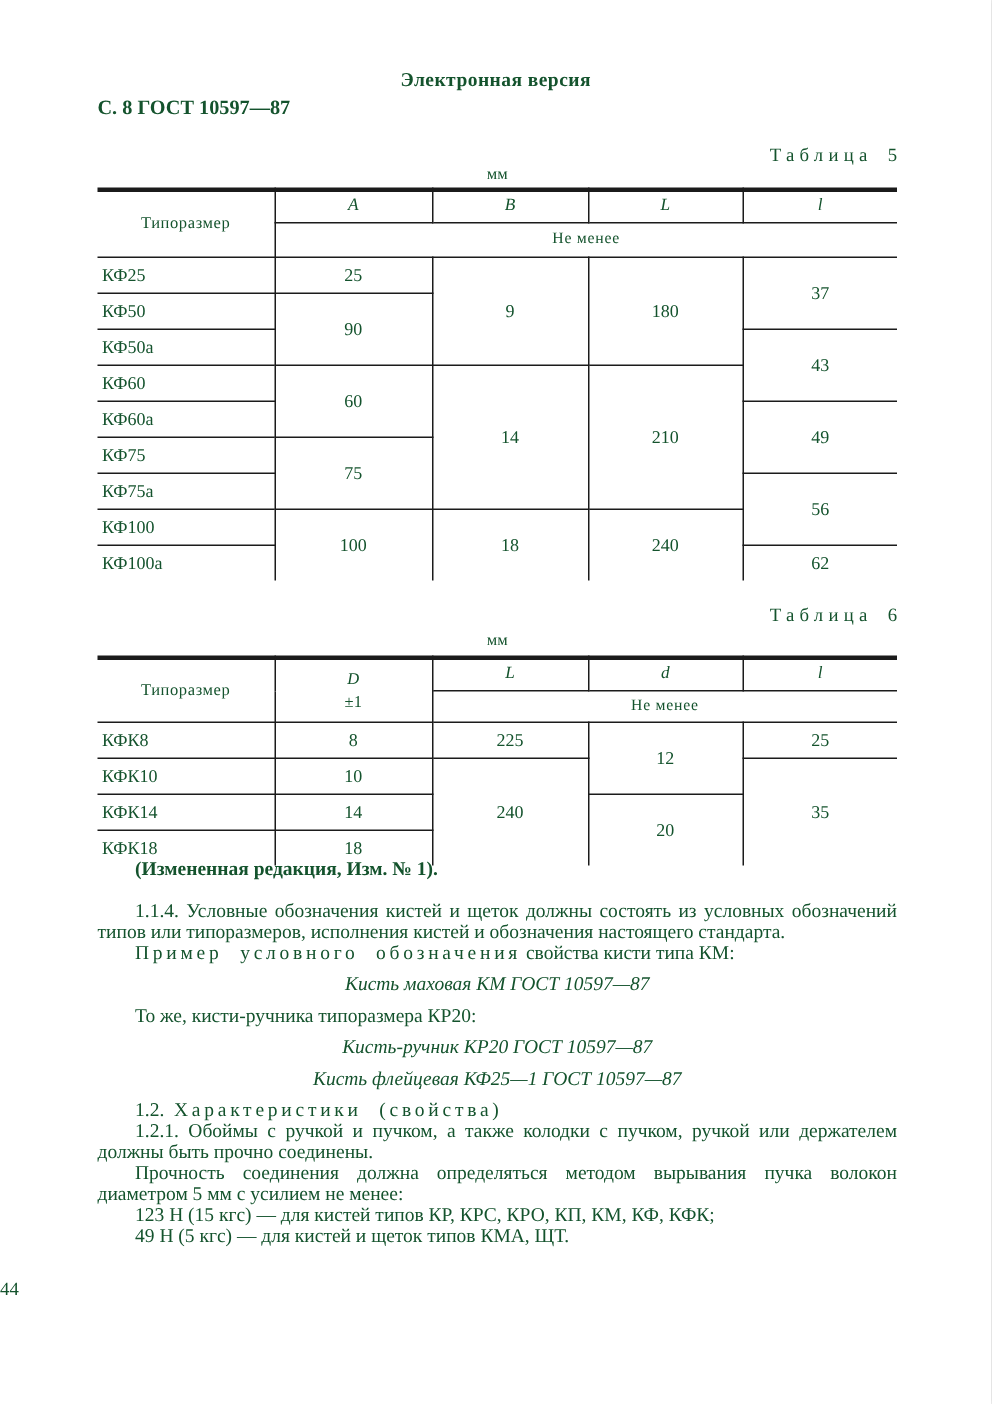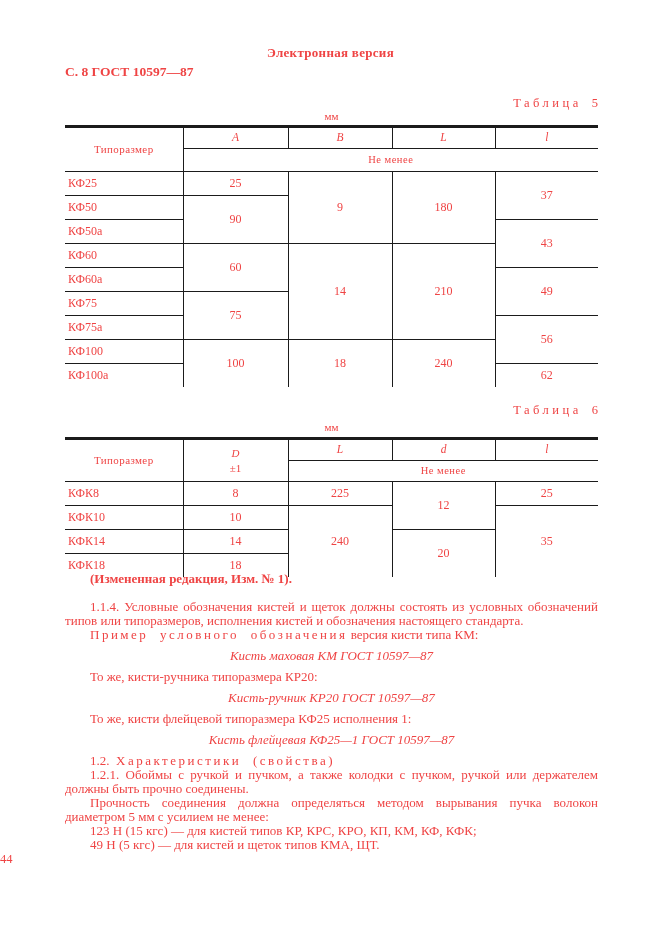--- a/index.html
+++ b/index.html
@@ -1,18 +1,18 @@
 <!DOCTYPE html>
 <html><head>
 <meta charset="utf-8">
 <style>
   html,body { margin:0; padding:0; background:#e8e8e8; }
   .page {
     position:relative; width:661px; height:936px; margin:0 auto;
-    background:#ffffff; color:#ef4444;
+    background:#ffffff; color:#14532d;
     font-family:"Liberation Serif", serif;
     overflow:hidden;
     box-shadow:0 0 4px rgba(0,0,0,.25);
   }
   .watermark { position:absolute; top:45px; left:0; width:661px; text-align:center;
                font-weight:bold; font-size:13px; letter-spacing:.3px; }
   .doc-title { position:absolute; top:64px; left:65px; font-weight:bold; font-size:13.5px; }
 
   .tbl-caption { position:absolute; left:65px; width:533px; text-align:right; font-size:12.5px; }
   .tbl-caption .lbl { letter-spacing:3.5px; margin-right:10px; }
@@ -180,25 +180,24 @@
       <tr>
         <td class="c0 lab bb0">КФК18</td>
         <td class="bb0">18</td>
       </tr>
     </tbody>
   </table>
 
   <div class="textblock">
     <p class="bold ind amended">(Измененная редакция, Изм. № 1).</p>
     <p class="ind just">1.1.4. Условные обозначения кистей и щеток должны состоять из условных обозначений типов или типоразмеров, исполнения кистей и обозначения настоящего стандарта.</p>
-    <p class="ind"><span class="spaced2">Пример условного обозначения</span><span> версия кисти типа КМ:</span></p>
+    <p class="ind"><span class="spaced2">Пример условного обозначения</span><span> свойства кисти типа КМ:</span></p>
     <p class="ex">Кисть маховая КМ ГОСТ 10597—87</p>
     <p class="ind">То же, кисти-ручника типоразмера КР20:</p>
     <p class="ex">Кисть-ручник КР20 ГОСТ 10597—87</p>
-    <p class="ind">То же, кисти флейцевой типоразмера КФ25 исполнения 1:</p>
     <p class="ex">Кисть флейцевая КФ25—1 ГОСТ 10597—87</p>
     <p class="ind"><span>1.2.</span>&nbsp;&nbsp;<span class="spaced2">Характеристики (свойства)</span></p>
     <p class="ind just">1.2.1. Обоймы с ручкой и пучком, а также колодки с пучком, ручкой или держателем должны быть прочно соединены.</p>
     <p class="ind just">Прочность соединения должна определяться методом вырывания пучка волокон диаметром 5 мм с усилием не менее:</p>
     <p class="ind">123 Н (15 кгс) — для кистей типов КР, КРС, КРО, КП, КМ, КФ, КФК;</p>
     <p class="ind">49 Н (5 кгс) — для кистей и щеток типов КМА, ЩТ.</p>
   </div>
 
   <div class="pagenum">44</div>
 

